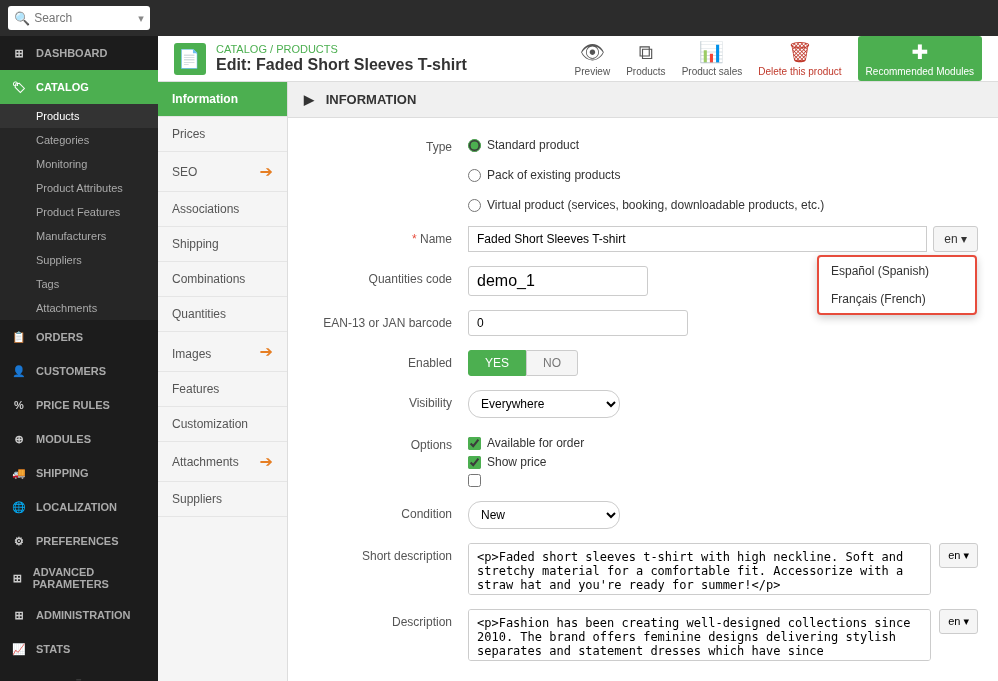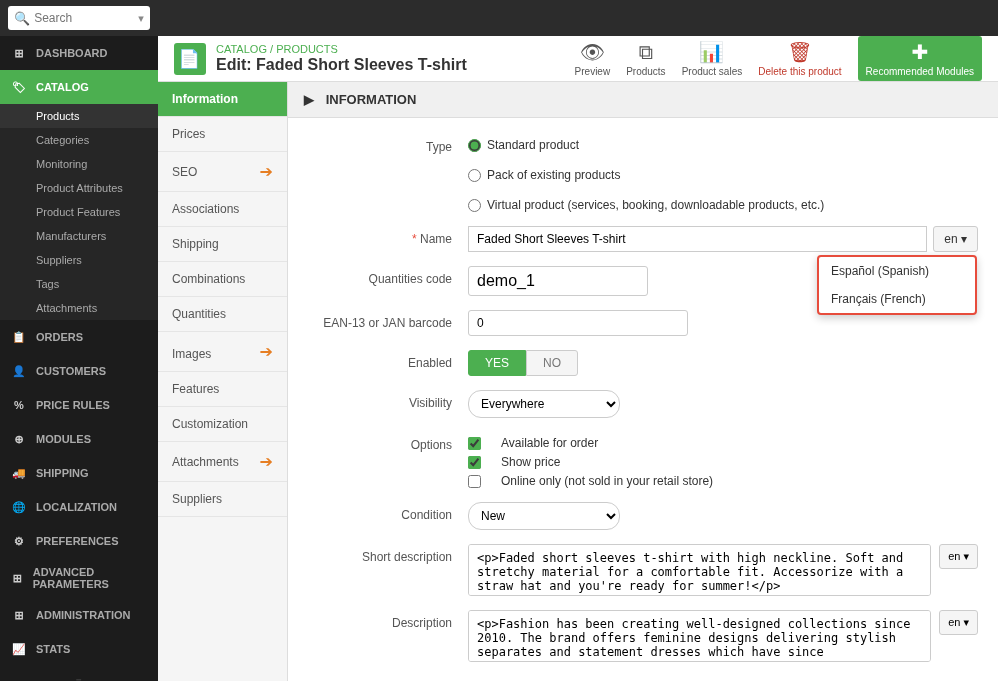--- a/index.html
+++ b/index.html
@@ -58,21 +58,21 @@
     .toggle-btn { padding: 5px 16px; border: 1px solid #ccc; font-size: 12px; cursor: pointer; }
     .toggle-btn.yes { background: #4caf50; color: #fff; border-color: #4caf50; border-radius: 3px 0 0 3px; }
     .toggle-btn.no { background: #f5f5f5; color: #777; border-radius: 0 3px 3px 0; }
     .form-select { border: 1px solid #ccc; border-radius: 13px; padding: 5px 8px; font-size: 12px; width: 152px; background: #fff; }
     .name-row { display: flex; align-items: center; gap: 6px; }
     .name-input { flex: 1; border: 1px solid #ccc; border-radius: 3px; padding: 5px 8px; font-size: 12px; outline: none; }
     .lang-btn { border: 1px solid #ccc; border-radius: 3px; padding: 5px 10px; font-size: 12px; background: #f5f5f5; cursor: pointer; display: flex; align-items: center; gap: 3px; position: relative; }
     .lang-dropdown { position: absolute; top: 100%; right: 0; background: #fff; border: 2px solid #e74c3c; border-radius: 4px; z-index: 100; min-width: 160px; box-shadow: 0 3px 8px rgba(0,0,0,0.2); }
     .lang-dropdown-item { padding: 7px 12px; cursor: pointer; font-size: 12px; color: #333; }
     .checkbox-group { display: flex; flex-direction: column; gap: 5px; padding-top: 4px; }
-    .checkbox-item { display: flex; align-items: center; gap: 20px; font-size: 12px; }
+    .checkbox-item { display: flex; align-items: center; gap: 6px; font-size: 12px; }
     .checkbox-item input { accent-color: #4caf50; }
     .textarea-row { display: flex; align-items: flex-start; gap: 8px; }
     .textarea-field { flex: 1; border: 1px solid #ccc; border-radius: 3px; padding: 6px 8px; font-size: 12px; height: 50px; resize: none; outline: none; }
     .lang-btn-small { border: 1px solid #ccc; border-radius: 3px; padding: 5px 8px; font-size: 11px; background: #f5f5f5; cursor: pointer; }
     .tab-nav-item-with-arrow { display: flex; align-items: center; justify-content: space-between; }
 
     
     .form-content::-webkit-scrollbar { width: 6px; }
     .form-content::-webkit-scrollbar-thumb { background: #ccc; border-radius: 3px; }
   </style>
@@ -307,21 +307,20 @@
                   <label class="checkbox-item">
                     <input type="checkbox" checked="" style="">
                     <span>Available for order</span>
                   </label>
                   <label class="checkbox-item">
                     <input type="checkbox" checked="" style="">
                     <span>Show price</span>
                   </label>
                   <label class="checkbox-item">
                     <input type="checkbox" style="">
-                    <span>Online only (not sold in your retail store)</span>
                   </label>
                 </div>
               </div>
             </div>
 
             <div class="form-row">
               <div class="form-label">Condition</div>
               <div class="form-control">
                 <select class="form-select">
                   <option>New</option>

